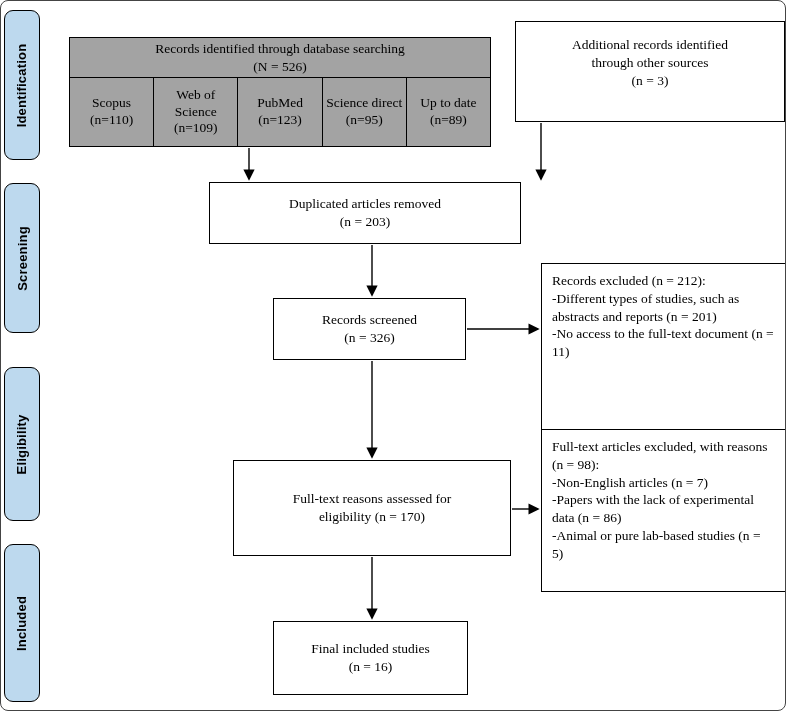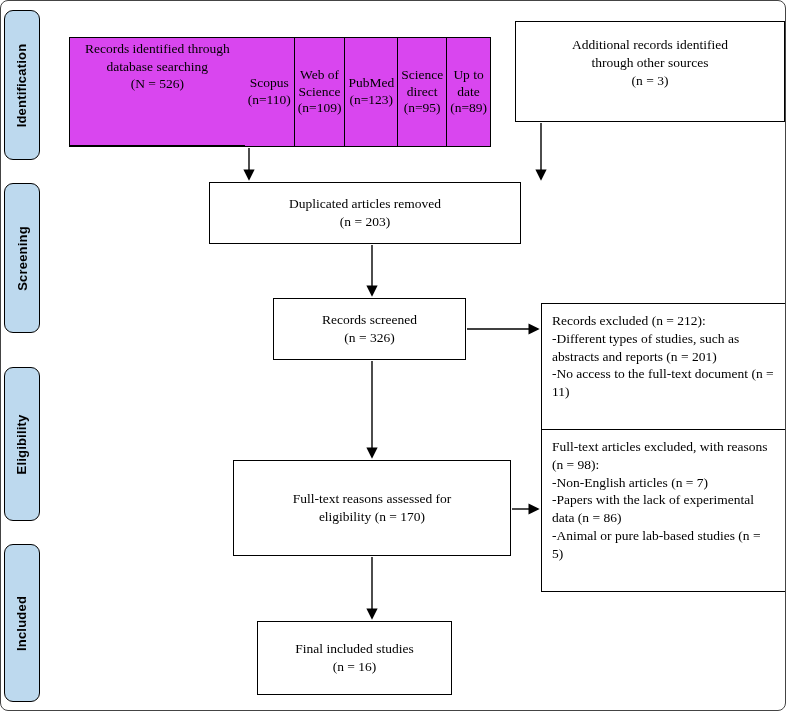--- a/index.html
+++ b/index.html
@@ -47,21 +47,21 @@
     align-items:center;justify-content:center;
     text-align:center;
     padding:4px 24px;
   }
   .box.leftalign{
     text-align:left;
     padding:8px 10px;
   }
 
   
-  #db-box{position:absolute;border:1.2px solid #000;background:#d946ef;box-sizing:border-box;display:flex;}
+  #db-box{position:absolute;border:1.2px solid #000;background:#a3a3a3;box-sizing:border-box;display:flex;flex-direction:column;}
   #db-box .db-header{
     border-bottom:1.2px solid #000;
     text-align:center;font-size:13.5px;line-height:1.3;
     padding:2px 4px;
   }
   #db-box .db-row{display:flex;flex:1;}
   .src-cell{
     flex:1;
     display:flex;flex-direction:column;
     align-items:center;justify-content:center;
@@ -131,39 +131,39 @@
   <div class="box center" style="left:208px;top:181px;width:312px;height:62px;">
     <div>Duplicated articles removed</div>
     <div>(n = 203)</div>
   </div>
 
   <div class="box center" style="left:272px;top:297px;width:193px;height:62px;">
     <div>Records screened</div>
     <div>(n = 326)</div>
   </div>
 
-  <div class="box leftalign" style="left:540px;top:262px;width:245px;height:167px;margin-top:40px;">
+  <div class="box leftalign" style="left:540px;top:262px;width:245px;height:167px;">
     <div>Records excluded (n = 212):</div>
     <div>-Different types of studies, such as abstracts and reports (n = 201)</div>
     <div>-No access to the full-text document (n = 11)</div>
   </div>
 
   <div class="box center" style="left:232px;top:459px;width:278px;height:96px;">
     <div>Full-text reasons assessed for</div>
     <div>eligibility (n = 170)</div>
   </div>
 
   <div class="box leftalign" style="left:540px;top:428px;width:245px;height:163px;">
     <div>Full-text articles excluded, with reasons (n = 98):</div>
     <div>-Non-English articles (n = 7)</div>
     <div>-Papers with the lack of experimental data (n = 86)</div>
     <div>-Animal or pure lab-based studies (n = 5)</div>
   </div>
 
-  <div class="box center" style="left:256px;top:620px;width:195px;height:74px;">
+  <div class="box center" style="left:272px;top:620px;width:195px;height:74px;">
     <div>Final included studies</div>
     <div>(n = 16)</div>
   </div>
 
   <svg id="arrows" xmlns="http://www.w3.org/2000/svg">
     <defs>
       <marker id="ah" viewBox="0 0 10 10" refX="8.5" refY="5" markerWidth="8" markerHeight="8" orient="auto-start-reverse">
         <path d="M0,0 L10,5 L0,10 z" fill="#000"></path>
       </marker>
     </defs>

